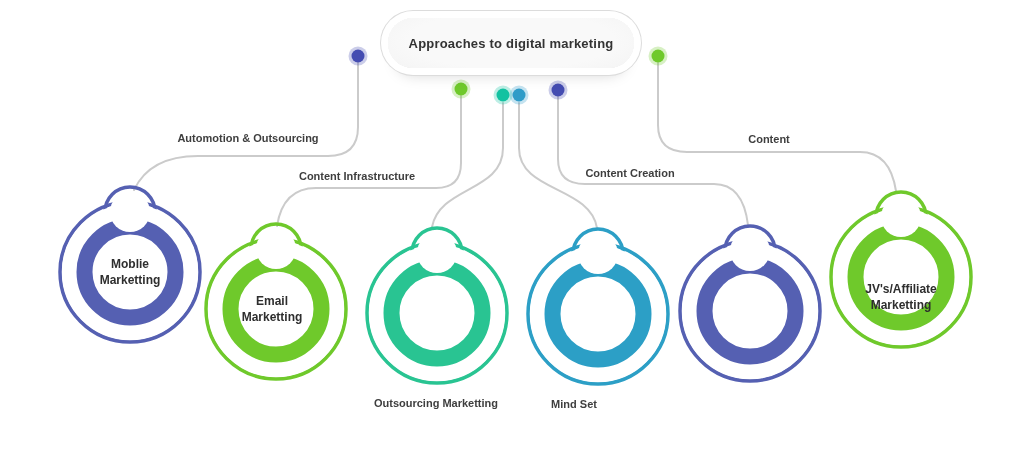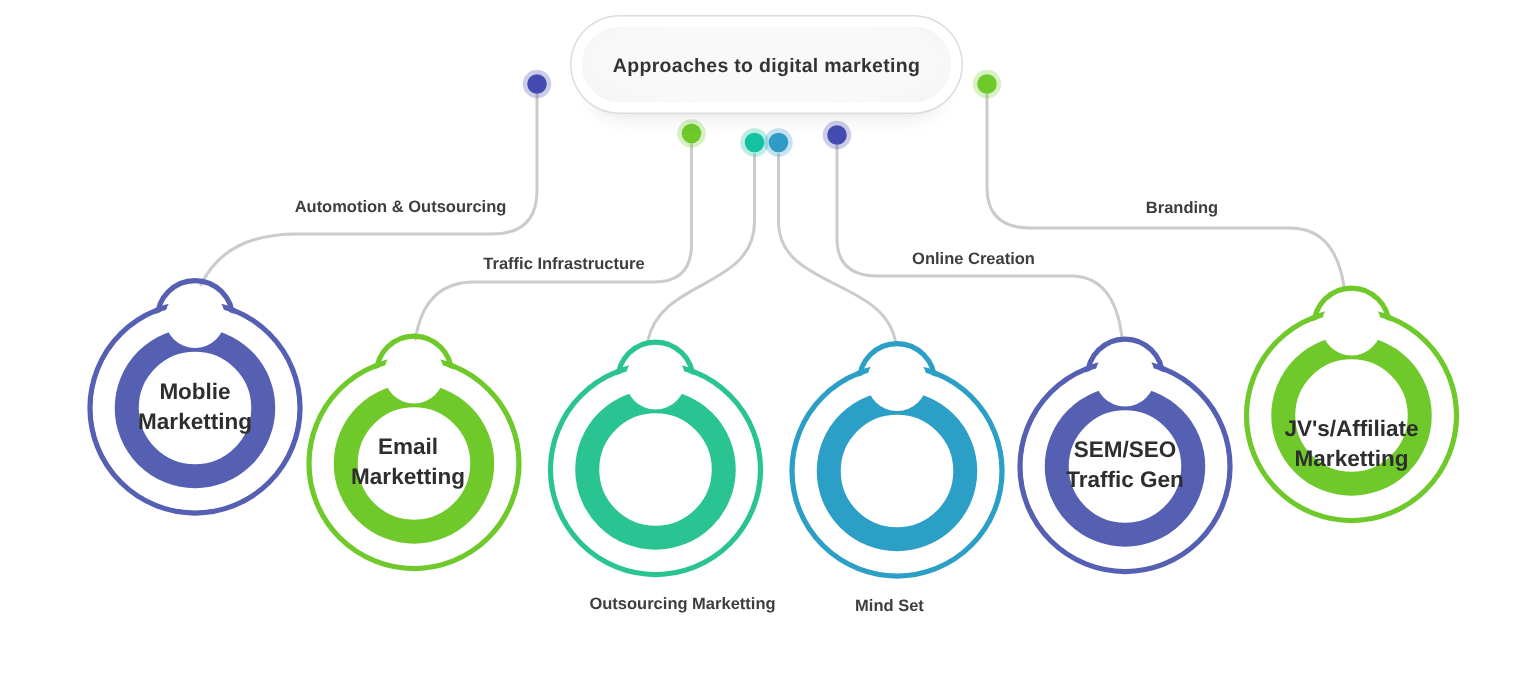--- a/index.html
+++ b/index.html
@@ -21,32 +21,32 @@
   .pill{
     position:absolute;left:388px;top:18px;width:246px;height:50px;border-radius:27px;
     background:radial-gradient(140% 190% at 50% 45%, #f9f9f9 30%, #e2e2e2 100%);
     box-shadow:0 0 0 7px #ffffff, 0 0 0 8px #dcdcdc, 0 15px 16px -10px rgba(0,0,0,.22);
     display:flex;align-items:center;justify-content:center;
   }
   .pill-label{font-size:13px;font-weight:bold;color:#333333;letter-spacing:.2px;}
   
   .lbl{
     position:absolute;transform:translate(-50%,-50%);
-    font-size:11px;font-weight:bold;color:#3E3E3E;white-space:nowrap;margin-left:19px;
+    font-size:11px;font-weight:bold;color:#3E3E3E;white-space:nowrap;
   }
   .lbl-automotion{left:248px;top:138px;}
   .lbl-online{left:357px;top:176px;}
   .lbl-content{left:630px;top:173px;}
   .lbl-branding{left:769px;top:139px;}
   .lbl-multimedia{left:436px;top:403px;}
   .lbl-mindset{left:574px;top:404px;}
   
   .node-label{
     position:absolute;width:110px;transform:translate(-50%,-50%);
-    text-align:center;font-size:15px;font-weight:bold;color:#2e2e2e;
+    text-align:center;font-size:12px;font-weight:bold;color:#2e2e2e;
     line-height:1.35;white-space:pre-line;
   }
   .nl-1{left:130px;top:272px;}
   .nl-2{left:272px;top:309px;}
   .nl-3{left:437px;top:313px;}
   .nl-4{left:598px;top:314px;}
   .nl-5{left:750px;top:311px;}
   .nl-6{left:901px;top:277px;margin-top:20px;}
 </style>
 </head>
@@ -130,28 +130,26 @@
       <circle class="donut" cx="901" cy="277" r="45.5"></circle>
       <circle class="wfill" cx="901" cy="217" r="20"></circle>
     </g>
   </svg>
 
   <div class="pill">
     <span class="pill-label">Approaches to digital marketing</span>
   </div>
 
   <div class="lbl lbl-automotion">Automotion &amp; Outsourcing</div>
-  <div class="lbl lbl-online">Traffic Infrastructure</div>
-  <div class="lbl lbl-content">Online Creation</div>
-  <div class="lbl lbl-branding">Branding</div>
+  <div class="lbl lbl-online">Content Infrastructure</div>
+  <div class="lbl lbl-content">Content Creation</div>
+  <div class="lbl lbl-branding">Content</div>
   <div class="lbl lbl-multimedia">Outsourcing Marketting</div>
   <div class="lbl lbl-mindset">Mind Set</div>
 
   <div class="node-label nl-1">Moblie
 Marketting</div>
   <div class="node-label nl-2">Email
 Marketting</div>
-  <div class="node-label nl-5">SEM/SEO
-Traffic Gen</div>
   <div class="node-label nl-6">JV's/Affiliate
 Marketting</div>
 
 </div>
 
 </body></html>

